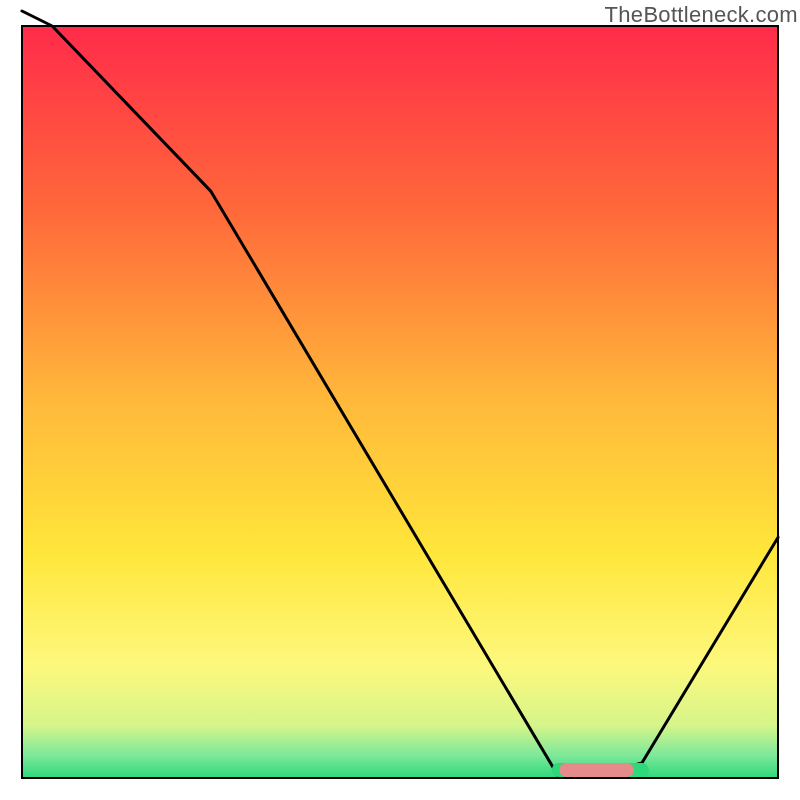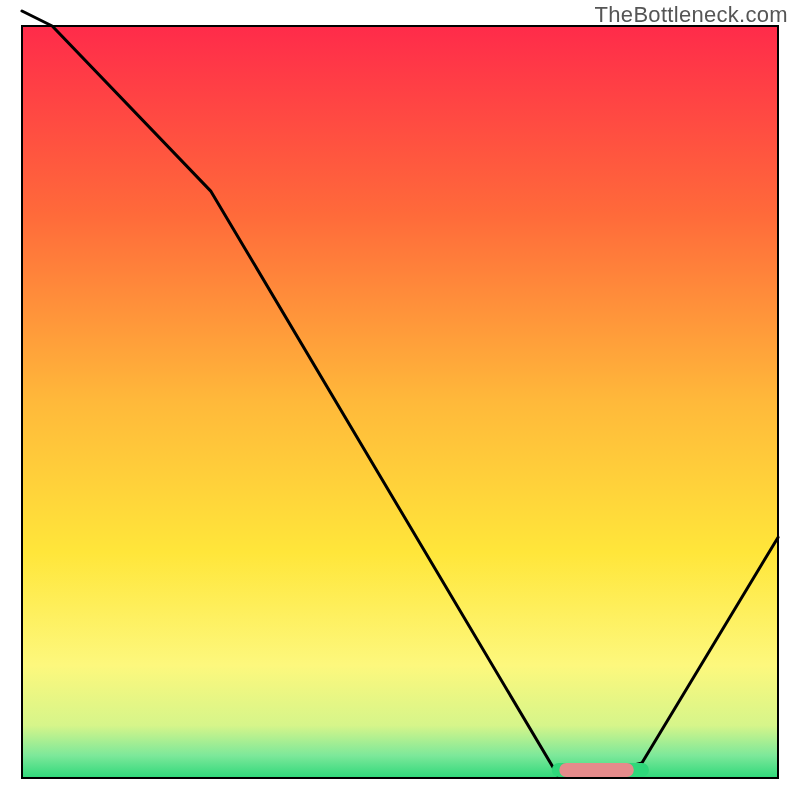--- a/index.html
+++ b/index.html
@@ -12,21 +12,21 @@
     overflow: hidden;
   }
   .container {
     position: relative;
     width: 800px;
     height: 800px;
   }
   .watermark {
     position: absolute;
     top: 2px;
-    right: 12px;
+    right: 2px;
     font-size: 22px;
     font-weight: 500;
     color: #555;
     z-index: 20;
     letter-spacing: 0.3px;
   }
   svg.plot {
     position: absolute;
     top: 0;
     left: 0;

